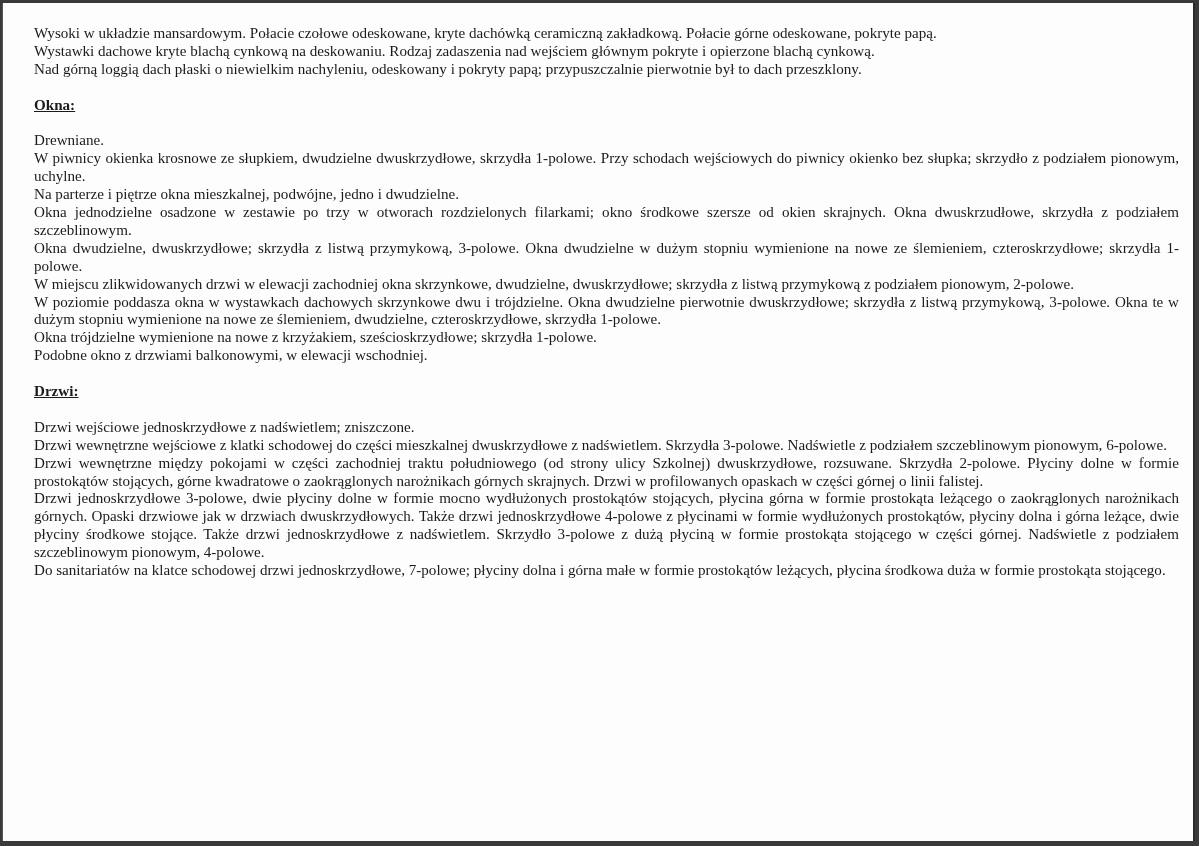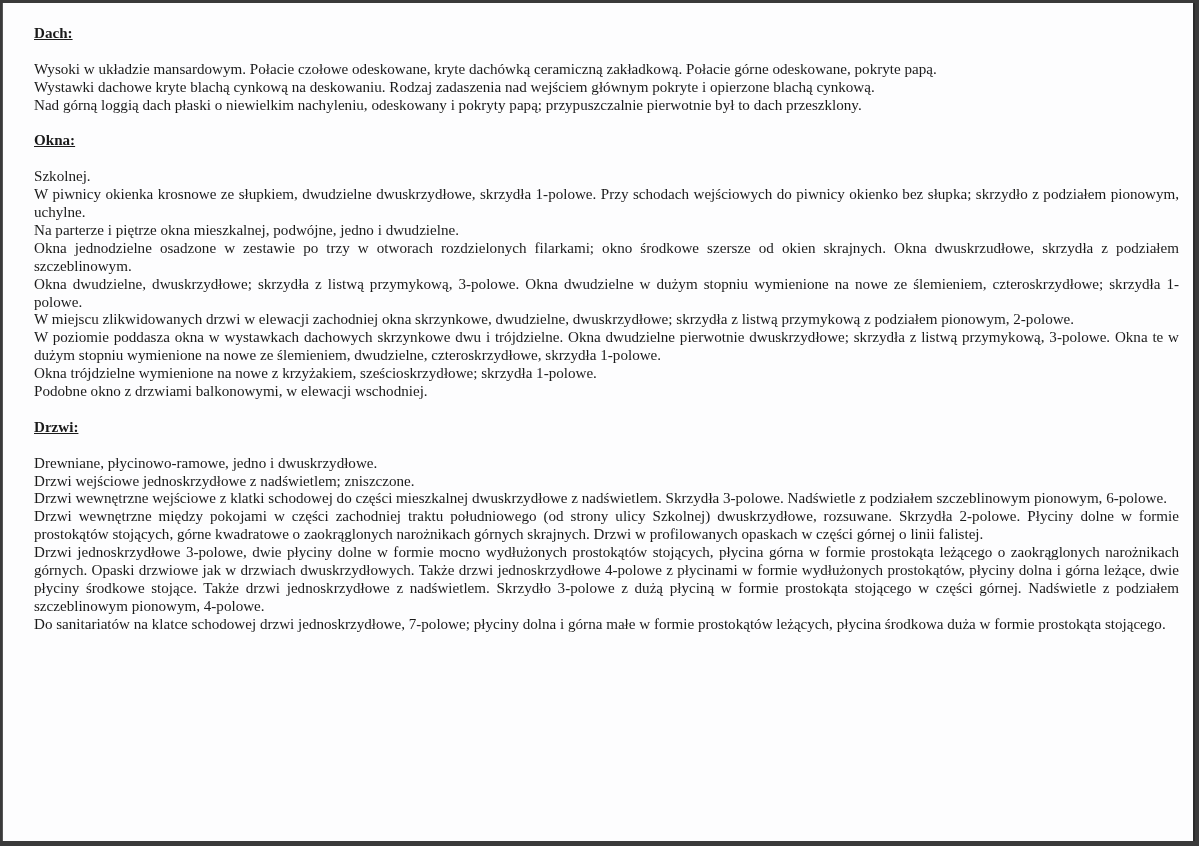--- a/index.html
+++ b/index.html
@@ -45,42 +45,40 @@
     }
     .para.nojust { text-align: right; }
   </style>
 </head>
 <body>
 
 <div class="page">
   <div class="content">
 
     <div class="section">
-      <div class="section-title">Dach:</div>
       <p class="para nojust">Wysoki w układzie mansardowym. Połacie czołowe odeskowane, kryte dachówką ceramiczną zakładkową. Połacie górne odeskowane, pokryte papą.</p>
       <p class="para nojust">Wystawki dachowe kryte blachą cynkową na deskowaniu. Rodzaj zadaszenia nad wejściem głównym pokryte i opierzone blachą cynkową.</p>
       <p class="para nojust">Nad górną loggią dach płaski o niewielkim nachyleniu, odeskowany i pokryty papą; przypuszczalnie pierwotnie był to dach przeszklony.</p>
     </div>
 
     <div class="section">
       <div class="section-title">Okna:</div>
-      <p class="para">Szkolnej.</p>
+      <p class="para">Drewniane.</p>
       <p class="para">W piwnicy okienka krosnowe ze słupkiem, dwudzielne dwuskrzydłowe, skrzydła 1-polowe. Przy schodach wejściowych do piwnicy okienko bez słupka; skrzydło z podziałem pionowym, uchylne.</p>
       <p class="para">Na parterze i piętrze okna mieszkalnej, podwójne, jedno i dwudzielne.</p>
       <p class="para">Okna jednodzielne osadzone w zestawie po trzy w otworach rozdzielonych filarkami; okno środkowe szersze od okien skrajnych. Okna dwuskrzudłowe, skrzydła z podziałem szczeblinowym.</p>
       <p class="para">Okna dwudzielne, dwuskrzydłowe; skrzydła z listwą przymykową, 3-polowe. Okna dwudzielne w dużym stopniu wymienione na nowe ze ślemieniem, czteroskrzydłowe; skrzydła 1-polowe.</p>
       <p class="para">W miejscu zlikwidowanych drzwi w elewacji zachodniej okna skrzynkowe, dwudzielne, dwuskrzydłowe; skrzydła z listwą przymykową z podziałem pionowym, 2-polowe.</p>
       <p class="para">W poziomie poddasza okna w wystawkach dachowych skrzynkowe dwu i trójdzielne. Okna dwudzielne pierwotnie dwuskrzydłowe; skrzydła z listwą przymykową, 3-polowe. Okna te w dużym stopniu wymienione na nowe ze ślemieniem, dwudzielne, czteroskrzydłowe, skrzydła 1-polowe.</p>
       <p class="para">Okna trójdzielne wymienione na nowe z krzyżakiem, sześcioskrzydłowe; skrzydła 1-polowe.</p>
       <p class="para">Podobne okno z drzwiami balkonowymi, w elewacji wschodniej.</p>
     </div>
 
     <div class="section">
       <div class="section-title">Drzwi:</div>
-      <p class="para">Drewniane, płycinowo-ramowe, jedno i dwuskrzydłowe.</p>
       <p class="para">Drzwi wejściowe jednoskrzydłowe z nadświetlem; zniszczone.</p>
       <p class="para">Drzwi wewnętrzne wejściowe z klatki schodowej do części mieszkalnej dwuskrzydłowe z nadświetlem. Skrzydła 3-polowe. Nadświetle z podziałem szczeblinowym pionowym, 6-polowe.</p>
       <p class="para">Drzwi wewnętrzne między pokojami w części zachodniej traktu południowego (od strony ulicy Szkolnej) dwuskrzydłowe, rozsuwane. Skrzydła 2-polowe. Płyciny dolne w formie prostokątów stojących, górne kwadratowe o zaokrąglonych narożnikach górnych skrajnych. Drzwi w profilowanych opaskach w części górnej o linii falistej.</p>
       <p class="para">Drzwi jednoskrzydłowe 3-polowe, dwie płyciny dolne w formie mocno wydłużonych prostokątów stojących, płycina górna w formie prostokąta leżącego o zaokrąglonych narożnikach górnych. Opaski drzwiowe jak w drzwiach dwuskrzydłowych. Także drzwi jednoskrzydłowe 4-polowe z płycinami w formie wydłużonych prostokątów, płyciny dolna i górna leżące, dwie płyciny środkowe stojące. Także drzwi jednoskrzydłowe z nadświetlem. Skrzydło 3-polowe z dużą płyciną w formie prostokąta stojącego w części górnej. Nadświetle z podziałem szczeblinowym pionowym, 4-polowe.</p>
       <p class="para">Do sanitariatów na klatce schodowej drzwi jednoskrzydłowe, 7-polowe; płyciny dolna i górna małe w formie prostokątów leżących, płycina środkowa duża w formie prostokąta stojącego.</p>
     </div>
 
   </div>
 </div>
 

